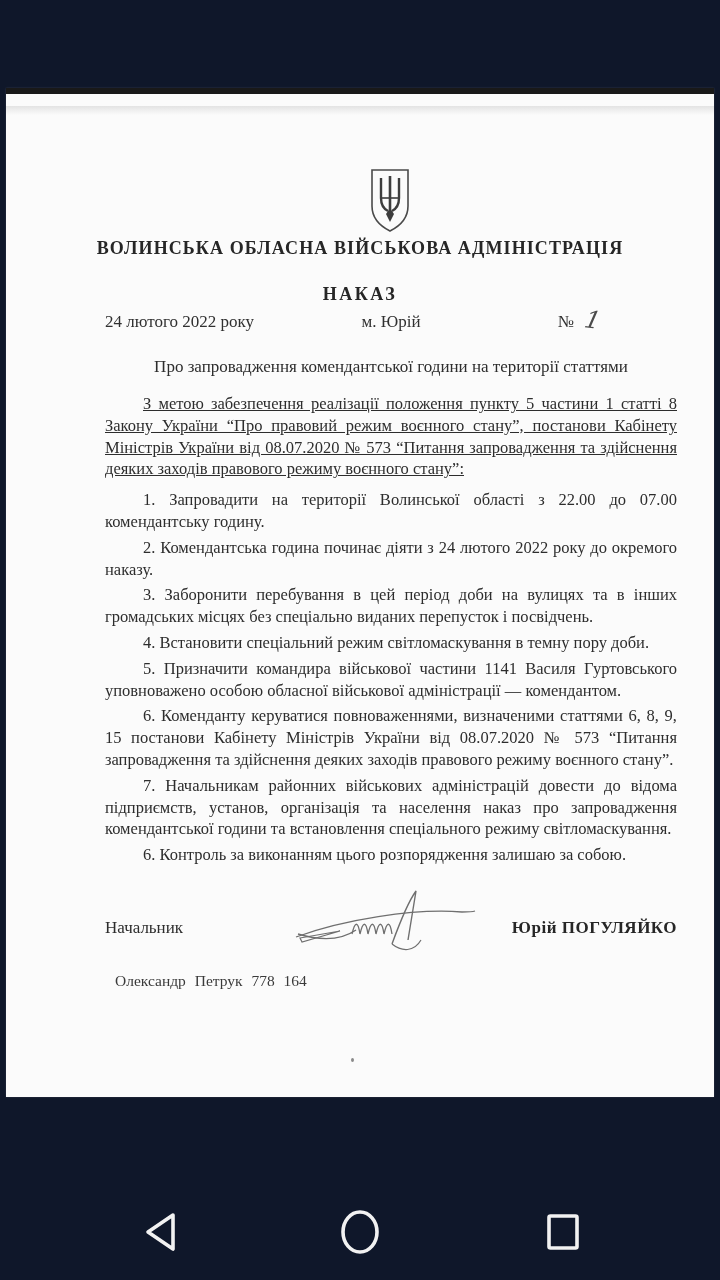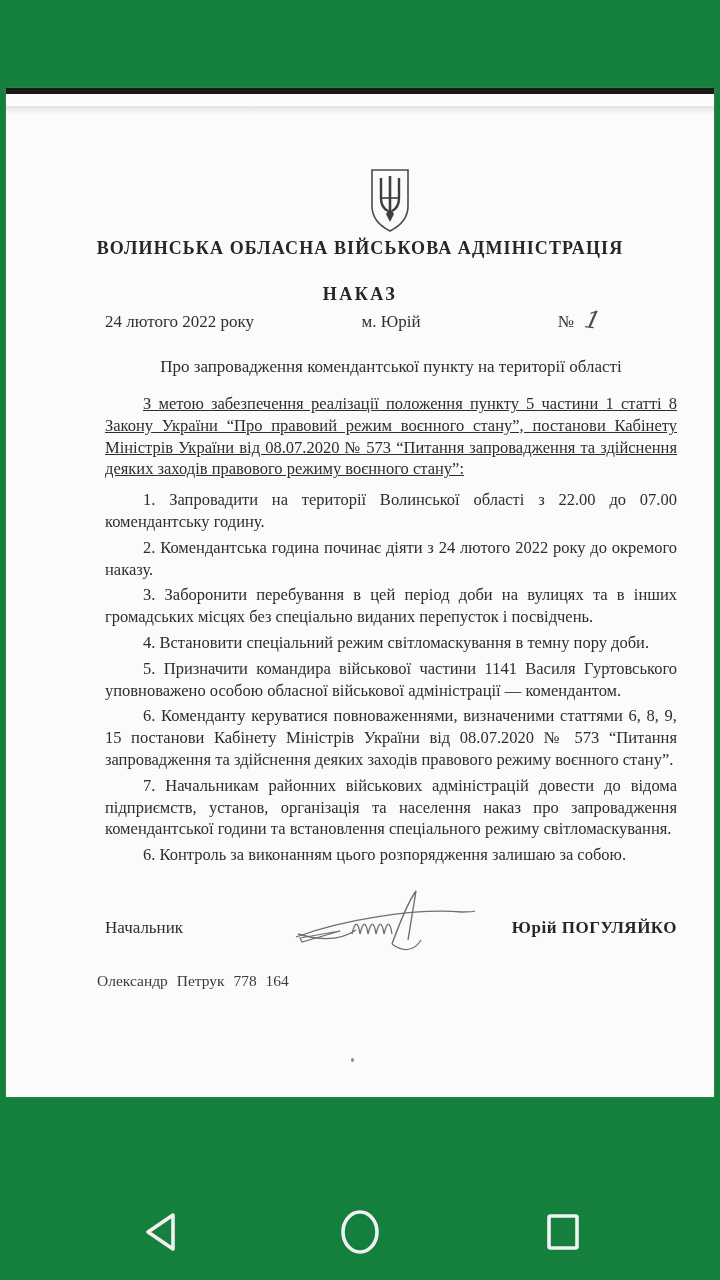--- a/index.html
+++ b/index.html
@@ -1,16 +1,16 @@
 <!DOCTYPE html>
 <html><head>
 <meta charset="utf-8">
 <style>
   html,body{margin:0;padding:0;background:#000;}
-  .screen{position:relative;width:720px;height:1280px;background:#15803d;overflow:hidden;
+  .screen{position:relative;width:720px;height:1280px;background:#0f172a;overflow:hidden;
           font-family:"Liberation Serif", serif;}
   
   .document{position:absolute;left:6px;top:88px;width:708px;height:1009px;
             background:#fbfbfb;box-shadow:0 0 2px rgba(255,255,255,0.15);}
   .top-strip{position:absolute;left:0;top:0;width:100%;height:6px;background:#191919;}
   .scan-shade{position:absolute;left:0;top:18px;width:100%;height:9px;
               background:linear-gradient(to bottom,rgba(120,120,120,0.18),rgba(120,120,120,0));}
   .emblem{position:absolute;left:363px;top:80px;width:42px;height:66px;}
   .org-title{position:absolute;left:0;top:150px;width:100%;text-align:center;
              font-weight:bold;font-size:18px;letter-spacing:1.1px;color:#262626;}
@@ -27,21 +27,21 @@
            font-size:17px;color:#2d2d2d;}
   .doc-body{position:absolute;left:99px;top:305px;width:572px;color:#2d2d2d;}
   .doc-body p{margin:0 0 4px 0;font-size:16.5px;line-height:21.8px;
               text-indent:38px;text-align:justify;}
   .doc-body p.intro{margin-bottom:9px;text-decoration:underline;}
   .sig-row{position:absolute;left:99px;top:830px;width:572px;height:26px;
            font-size:17px;color:#2d2d2d;}
   .sig-row .sig-title{position:absolute;left:0;top:0;}
   .sig-row .sig-name{position:absolute;right:0;top:0;font-weight:bold;letter-spacing:0.5px;color:#262626;}
   .sig-scribble{position:absolute;left:288px;top:800px;width:190px;height:70px;}
-  .executor{position:absolute;left:91px;top:884px;font-size:15.5px;color:#3a3a3a;word-spacing:5px;}
+  .executor{position:absolute;left:109px;top:884px;font-size:15.5px;color:#3a3a3a;word-spacing:5px;}
   .spec-dot{position:absolute;left:345px;top:970px;width:3px;height:4px;background:#8a8a8a;border-radius:50%;}
   
   .nav-btn{position:absolute;top:1198px;width:72px;height:68px;background:transparent;border:0;
            display:flex;align-items:center;justify-content:center;padding:0;cursor:pointer;}
   .nav-back{left:123px;} .nav-home{left:324px;} .nav-recents{left:527px;}
 </style>
 </head>
 <body>
 
 <div class="screen">
@@ -62,21 +62,21 @@
     <div class="org-title">ВОЛИНСЬКА ОБЛАСНА ВІЙСЬКОВА АДМІНІСТРАЦІЯ</div>
     <div class="doc-type">НАКАЗ</div>
 
     <div class="date-row">
       <span class="date">24 лютого 2022 року</span>
       <span class="place">м. Юрій</span>
       <span class="num-label">№</span>
       <span class="num-value">1</span>
     </div>
 
-    <div class="subject">Про запровадження комендантської пункту на території області</div>
+    <div class="subject">Про запровадження комендантської години на території статтями</div>
 
     <div class="doc-body">
       <p class="intro">З метою забезпечення реалізації положення пункту 5 частини 1 статті 8 Закону України “Про правовий режим воєнного стану”, постанови Кабінету Міністрів України від 08.07.2020 № 573 “Питання запровадження та здійснення деяких заходів правового режиму воєнного стану”:</p>
       <p>1. Запровадити на території Волинської області з 22.00 до 07.00 комендантську годину.</p>
       <p>2. Комендантська година починає діяти з 24 лютого 2022 року до окремого наказу.</p>
       <p>3. Заборонити перебування в цей період доби на вулицях та в інших громадських місцях без спеціально виданих перепусток і посвідчень.</p>
       <p>4. Встановити спеціальний режим світломаскування в темну пору доби.</p>
       <p>5. Призначити командира військової частини 1141 Василя Гуртовського уповноважено особою обласної військової адміністрації — комендантом.</p>
       <p>6. Коменданту керуватися повноваженнями, визначеними статтями 6, 8, 9, 15 постанови Кабінету Міністрів України від 08.07.2020 № 573 “Питання запровадження та здійснення деяких заходів правового режиму воєнного стану”.</p>
       <p>7. Начальникам районних військових адміністрацій довести до відома підприємств, установ, організація та населення наказ про запровадження комендантської години та встановлення спеціального режиму світломаскування.</p>

